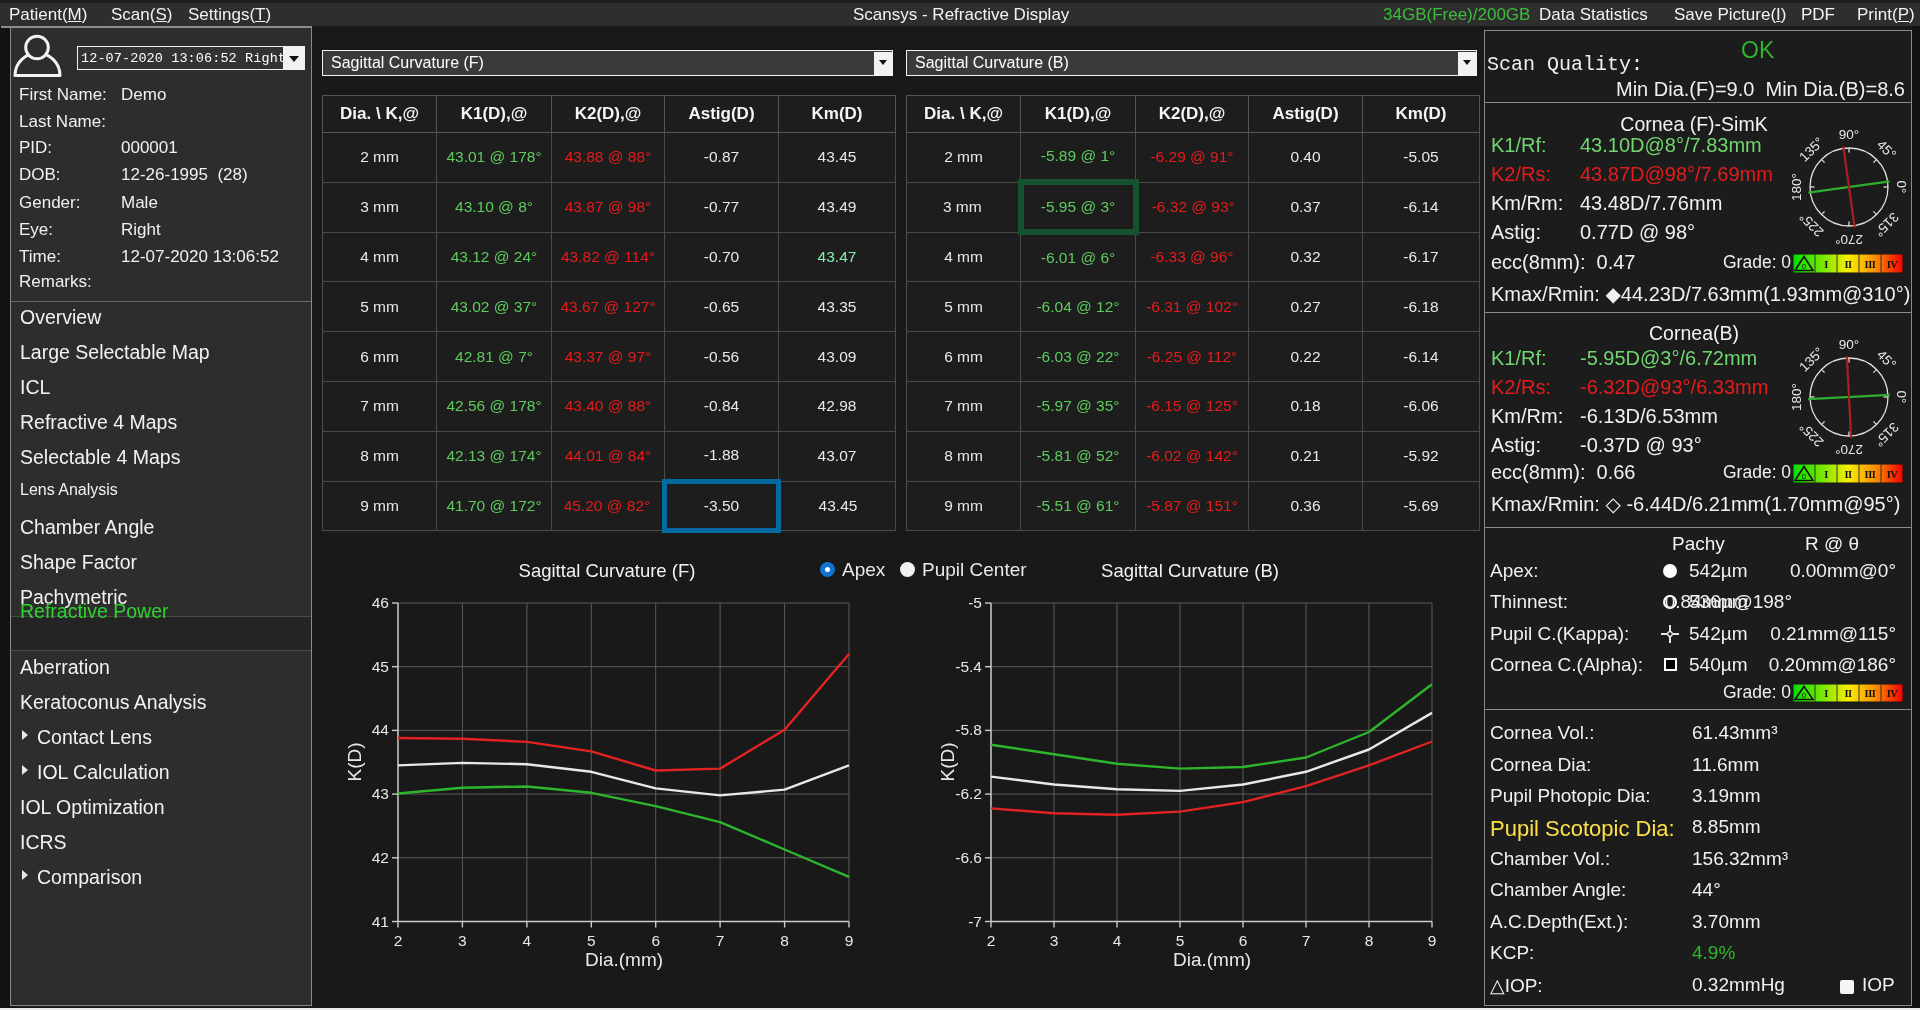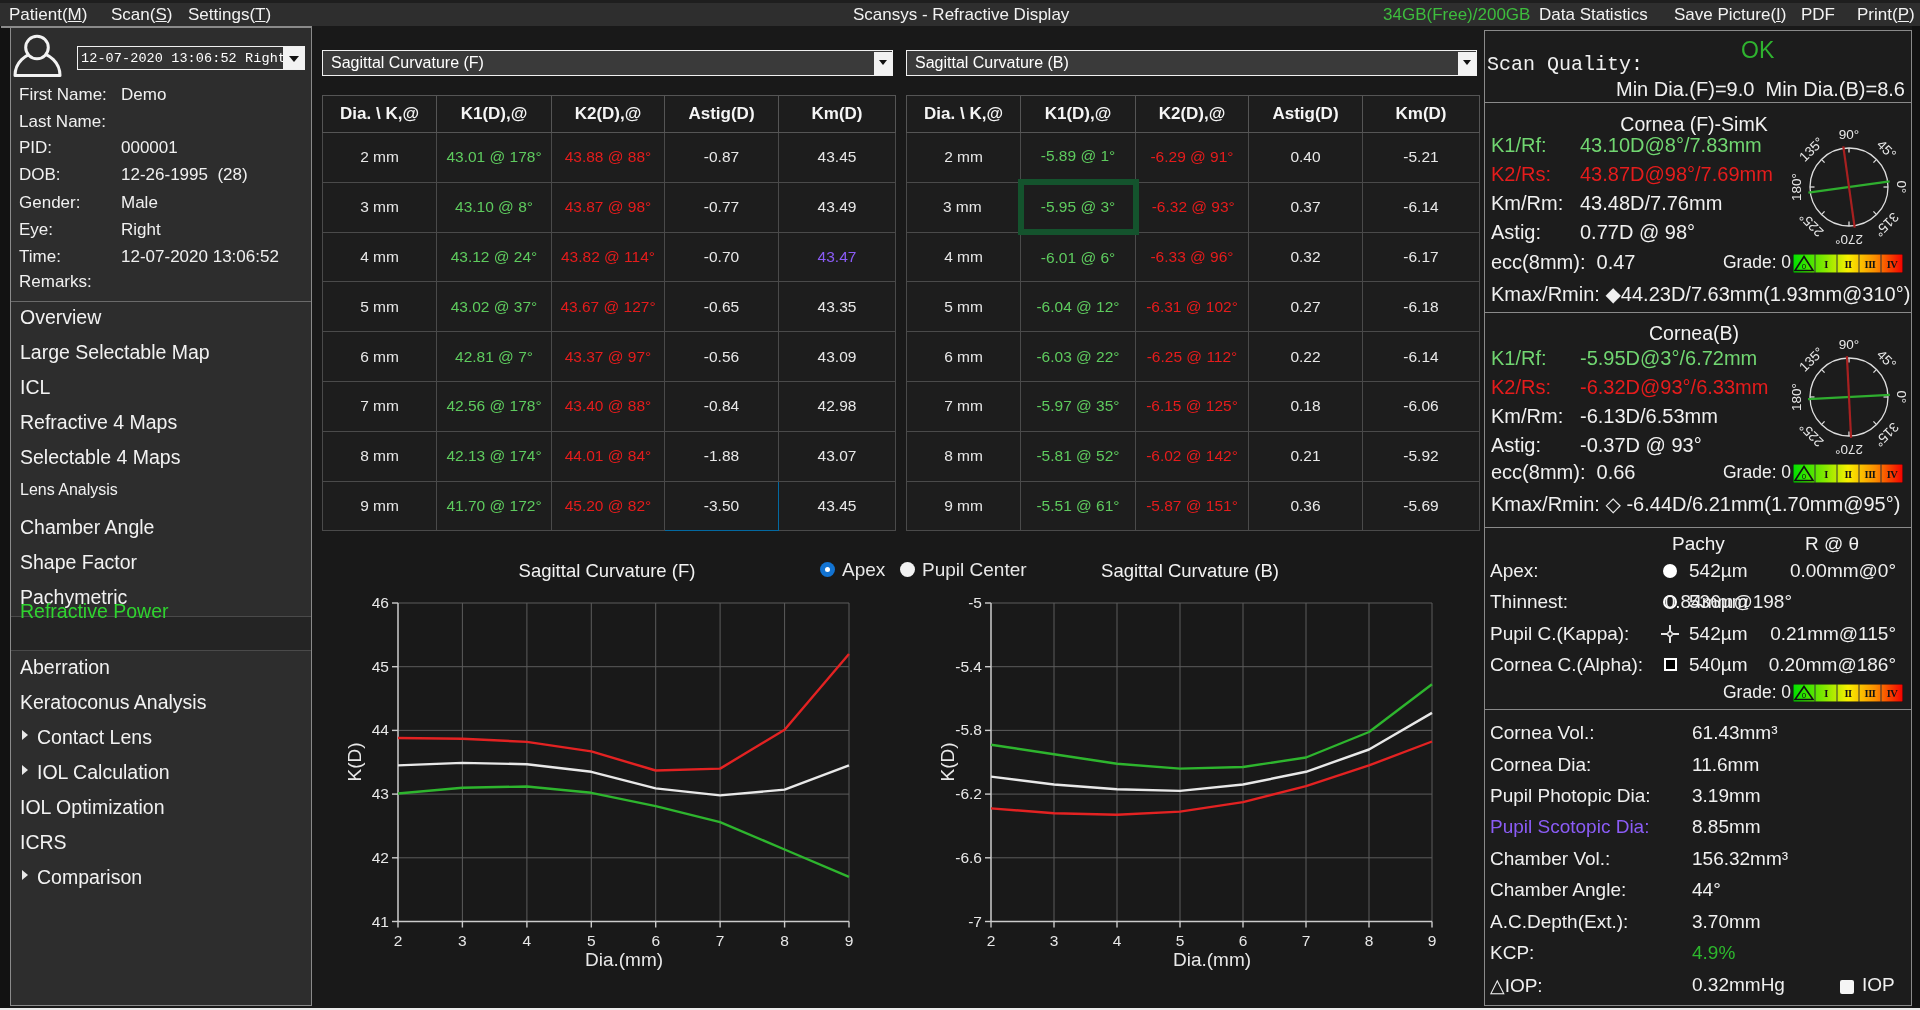--- a/index.html
+++ b/index.html
@@ -96,21 +96,21 @@
         <td style="border:1px solid #4a4a4a;text-align:center;font-size:15.5px;color:#5ecb5e;">43.10 @ 8°</td>
         <td style="border:1px solid #4a4a4a;text-align:center;font-size:15.5px;color:#e51c1c;">43.87 @ 98°</td>
         <td style="border:1px solid #4a4a4a;text-align:center;font-size:15.5px;color:#e8e8e8;">-0.77</td>
         <td style="border:1px solid #4a4a4a;text-align:center;font-size:15.5px;color:#e8e8e8;">43.49</td>
       </tr>
       <tr style="height:49.8px;">
         <td style="border:1px solid #4a4a4a;text-align:center;font-size:15.5px;color:#e8e8e8;">4 mm</td>
         <td style="border:1px solid #4a4a4a;text-align:center;font-size:15.5px;color:#5ecb5e;">43.12 @ 24°</td>
         <td style="border:1px solid #4a4a4a;text-align:center;font-size:15.5px;color:#e51c1c;">43.82 @ 114°</td>
         <td style="border:1px solid #4a4a4a;text-align:center;font-size:15.5px;color:#e8e8e8;">-0.70</td>
-        <td style="border:1px solid #4a4a4a;text-align:center;font-size:15.5px;color:#8b5cf6;">43.47</td>
+        <td style="border:1px solid #4a4a4a;text-align:center;font-size:15.5px;color:#86efac;">43.47</td>
       </tr>
       <tr style="height:49.8px;">
         <td style="border:1px solid #4a4a4a;text-align:center;font-size:15.5px;color:#e8e8e8;">5 mm</td>
         <td style="border:1px solid #4a4a4a;text-align:center;font-size:15.5px;color:#5ecb5e;">43.02 @ 37°</td>
         <td style="border:1px solid #4a4a4a;text-align:center;font-size:15.5px;color:#e51c1c;">43.67 @ 127°</td>
         <td style="border:1px solid #4a4a4a;text-align:center;font-size:15.5px;color:#e8e8e8;">-0.65</td>
         <td style="border:1px solid #4a4a4a;text-align:center;font-size:15.5px;color:#e8e8e8;">43.35</td>
       </tr>
       <tr style="height:49.8px;">
         <td style="border:1px solid #4a4a4a;text-align:center;font-size:15.5px;color:#e8e8e8;">6 mm</td>
@@ -130,40 +130,40 @@
         <td style="border:1px solid #4a4a4a;text-align:center;font-size:15.5px;color:#e8e8e8;">8 mm</td>
         <td style="border:1px solid #4a4a4a;text-align:center;font-size:15.5px;color:#5ecb5e;">42.13 @ 174°</td>
         <td style="border:1px solid #4a4a4a;text-align:center;font-size:15.5px;color:#e51c1c;">44.01 @ 84°</td>
         <td style="border:1px solid #4a4a4a;text-align:center;font-size:15.5px;color:#e8e8e8;">-1.88</td>
         <td style="border:1px solid #4a4a4a;text-align:center;font-size:15.5px;color:#e8e8e8;">43.07</td>
       </tr>
       <tr style="height:49.8px;">
         <td style="border:1px solid #4a4a4a;text-align:center;font-size:15.5px;color:#e8e8e8;">9 mm</td>
         <td style="border:1px solid #4a4a4a;text-align:center;font-size:15.5px;color:#5ecb5e;">41.70 @ 172°</td>
         <td style="border:1px solid #4a4a4a;text-align:center;font-size:15.5px;color:#e51c1c;">45.20 @ 82°</td>
-        <td style="border:1px solid #0369a1;text-align:center;font-size:15.5px;color:#e8e8e8;">-3.50</td>
+        <td style="border:5px solid #0369a1;text-align:center;font-size:15.5px;color:#e8e8e8;">-3.50</td>
         <td style="border:1px solid #4a4a4a;text-align:center;font-size:15.5px;color:#e8e8e8;">43.45</td>
       </tr>
     </tbody>
   </table>
 <table style="position:absolute;left:906px;top:95px;border-collapse:collapse;table-layout:fixed;background:#1d1d1d;">
     <tbody>
       <tr style="height:37px;">
         <td style="width:114px;border:1px solid #555;text-align:center;font-weight:bold;font-size:17px;color:#f5f5f5;">Dia. \ K,@</td>
         <td style="width:115px;border:1px solid #555;text-align:center;font-weight:bold;font-size:17px;color:#f5f5f5;">K1(D),@</td>
         <td style="width:113px;border:1px solid #555;text-align:center;font-weight:bold;font-size:17px;color:#f5f5f5;">K2(D),@</td>
         <td style="width:114px;border:1px solid #555;text-align:center;font-weight:bold;font-size:17px;color:#f5f5f5;">Astig(D)</td>
         <td style="width:117px;border:1px solid #555;text-align:center;font-weight:bold;font-size:17px;color:#f5f5f5;">Km(D)</td>
       </tr>
       <tr style="height:49.8px;">
         <td style="border:1px solid #4a4a4a;text-align:center;font-size:15.5px;color:#e8e8e8;">2 mm</td>
         <td style="border:1px solid #4a4a4a;text-align:center;font-size:15.5px;color:#5ecb5e;">-5.89 @ 1°</td>
         <td style="border:1px solid #4a4a4a;text-align:center;font-size:15.5px;color:#e51c1c;">-6.29 @ 91°</td>
         <td style="border:1px solid #4a4a4a;text-align:center;font-size:15.5px;color:#e8e8e8;">0.40</td>
-        <td style="border:1px solid #4a4a4a;text-align:center;font-size:15.5px;color:#e8e8e8;">-5.21</td>
+        <td style="border:1px solid #4a4a4a;text-align:center;font-size:15.5px;color:#e8e8e8;">-5.05</td>
       </tr>
       <tr style="height:49.8px;">
         <td style="border:1px solid #4a4a4a;text-align:center;font-size:15.5px;color:#e8e8e8;">3 mm</td>
         <td style="border:6px solid #14532d;text-align:center;font-size:15.5px;color:#5ecb5e;">-5.95 @ 3°</td>
         <td style="border:1px solid #4a4a4a;text-align:center;font-size:15.5px;color:#e51c1c;">-6.32 @ 93°</td>
         <td style="border:1px solid #4a4a4a;text-align:center;font-size:15.5px;color:#e8e8e8;">0.37</td>
         <td style="border:1px solid #4a4a4a;text-align:center;font-size:15.5px;color:#e8e8e8;">-6.14</td>
       </tr>
       <tr style="height:49.8px;">
         <td style="border:1px solid #4a4a4a;text-align:center;font-size:15.5px;color:#e8e8e8;">4 mm</td>
@@ -482,21 +482,21 @@
     <text x="55.0" y="13" fill="#111" font-size="10.5" font-weight="bold" font-family="Liberation Serif, serif" text-anchor="middle" letter-spacing="-0.5">II</text>
     <text x="77.0" y="13" fill="#111" font-size="10.5" font-weight="bold" font-family="Liberation Serif, serif" text-anchor="middle" letter-spacing="-0.5">III</text>
     <text x="99.0" y="13" fill="#111" font-size="10.5" font-weight="bold" font-family="Liberation Serif, serif" text-anchor="middle" letter-spacing="-0.5">IV</text>
   </svg>
 <div class="lbl" style="left:1490px;top:722px;font-size:19px;color:#f0f0f0;">Cornea Vol.:</div>
 <div class="lbl" style="left:1692px;top:722px;font-size:19px;color:#f0f0f0;">61.43mm³</div>
 <div class="lbl" style="left:1490px;top:754px;font-size:19px;color:#f0f0f0;">Cornea Dia:</div>
 <div class="lbl" style="left:1692px;top:754px;font-size:19px;color:#f0f0f0;">11.6mm</div>
 <div class="lbl" style="left:1490px;top:785px;font-size:19px;color:#f0f0f0;">Pupil Photopic Dia:</div>
 <div class="lbl" style="left:1692px;top:785px;font-size:19px;color:#f0f0f0;">3.19mm</div>
-<div class="lbl" style="left:1490px;top:816px;font-size:19px;color:#8b5cf6;">Pupil Scotopic Dia:</div>
+<div class="lbl" style="left:1490px;top:816px;font-size:22px;color:#fde047;">Pupil Scotopic Dia:</div>
 <div class="lbl" style="left:1692px;top:816px;font-size:19px;color:#f0f0f0;">8.85mm</div>
 <div class="lbl" style="left:1490px;top:848px;font-size:19px;color:#f0f0f0;">Chamber Vol.:</div>
 <div class="lbl" style="left:1692px;top:848px;font-size:19px;color:#f0f0f0;">156.32mm³</div>
 <div class="lbl" style="left:1490px;top:879px;font-size:19px;color:#f0f0f0;">Chamber Angle:</div>
 <div class="lbl" style="left:1692px;top:879px;font-size:19px;color:#f0f0f0;">44°</div>
 <div class="lbl" style="left:1490px;top:911px;font-size:19px;color:#f0f0f0;">A.C.Depth(Ext.):</div>
 <div class="lbl" style="left:1692px;top:911px;font-size:19px;color:#f0f0f0;">3.70mm</div>
 <div class="lbl" style="left:1490px;top:942px;font-size:19px;color:#f0f0f0;">KCP:</div>
 <div class="lbl" style="left:1692px;top:942px;font-size:19px;color:#2db82d;">4.9%</div>
 <div class="lbl" style="left:1490px;top:974px;font-size:19px;color:#f0f0f0;"><span style="&quot;font-size:12px;&quot;">△</span>IOP:</div>

